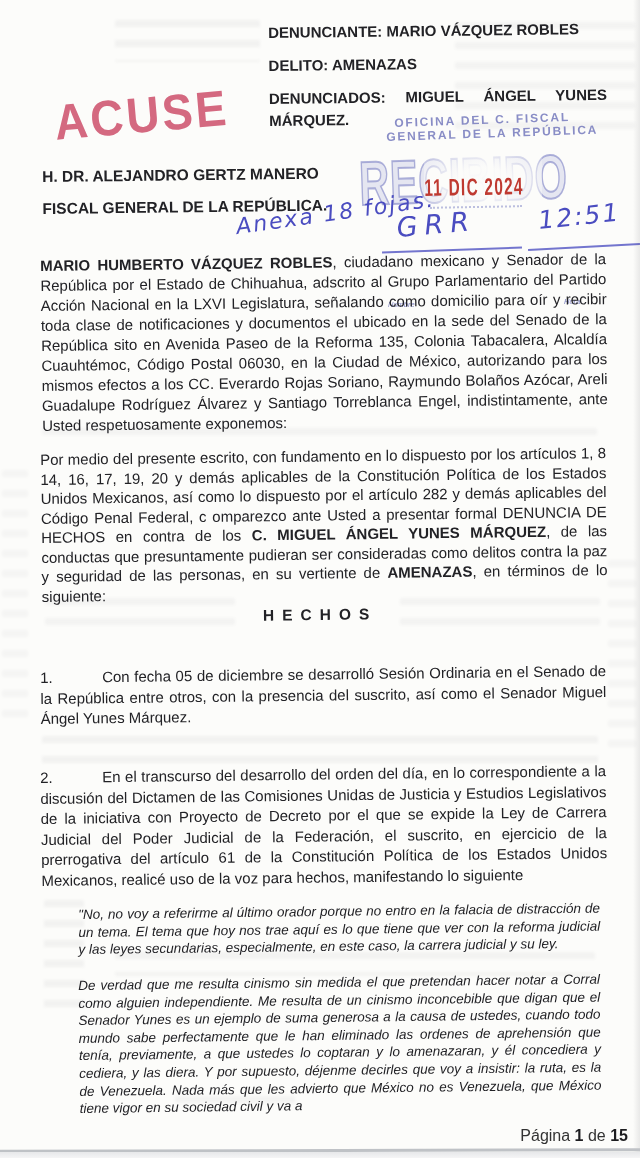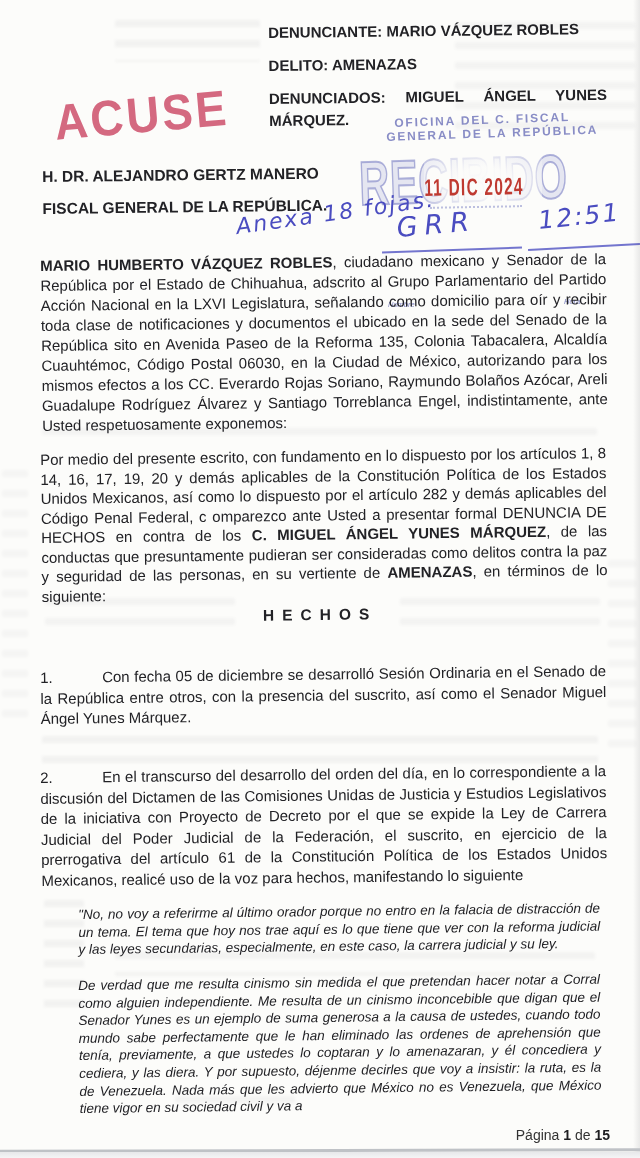--- a/index.html
+++ b/index.html
@@ -82,21 +82,21 @@
     font-size:15.5px;letter-spacing:8px;margin:0;}
   .item1{top:668px;line-height:20.5px;}
   .item2{top:768px;line-height:20.5px;}
   .num{display:inline-block;width:62px;}
   .quote{left:78px;width:522px;font-size:13.5px;line-height:17.6px;
     font-style:italic;text-align:justify;margin:0;}
   .quote1{top:906px;}
   .quote2{top:977px;}
 
   
-  .footer{right:30px;top:1127px;font-size:14px;color:#333;white-space:nowrap;}
+  .footer{right:12px;top:1127px;font-size:16px;color:#333;white-space:nowrap;}
   .footer b{color:#1d1d20;}
 </style>
 </head>
 <body>
 
 <div class="page">
 
   <div class="ghost" style="left:115px;top:20px;width:145px;height:42px;opacity:.12"></div>
   <div class="ghost" style="left:455px;top:22px;width:180px;height:112px;opacity:.10"></div>
   <div class="ghost" style="left:42px;top:428px;width:555px;height:16px;opacity:.10"></div>

